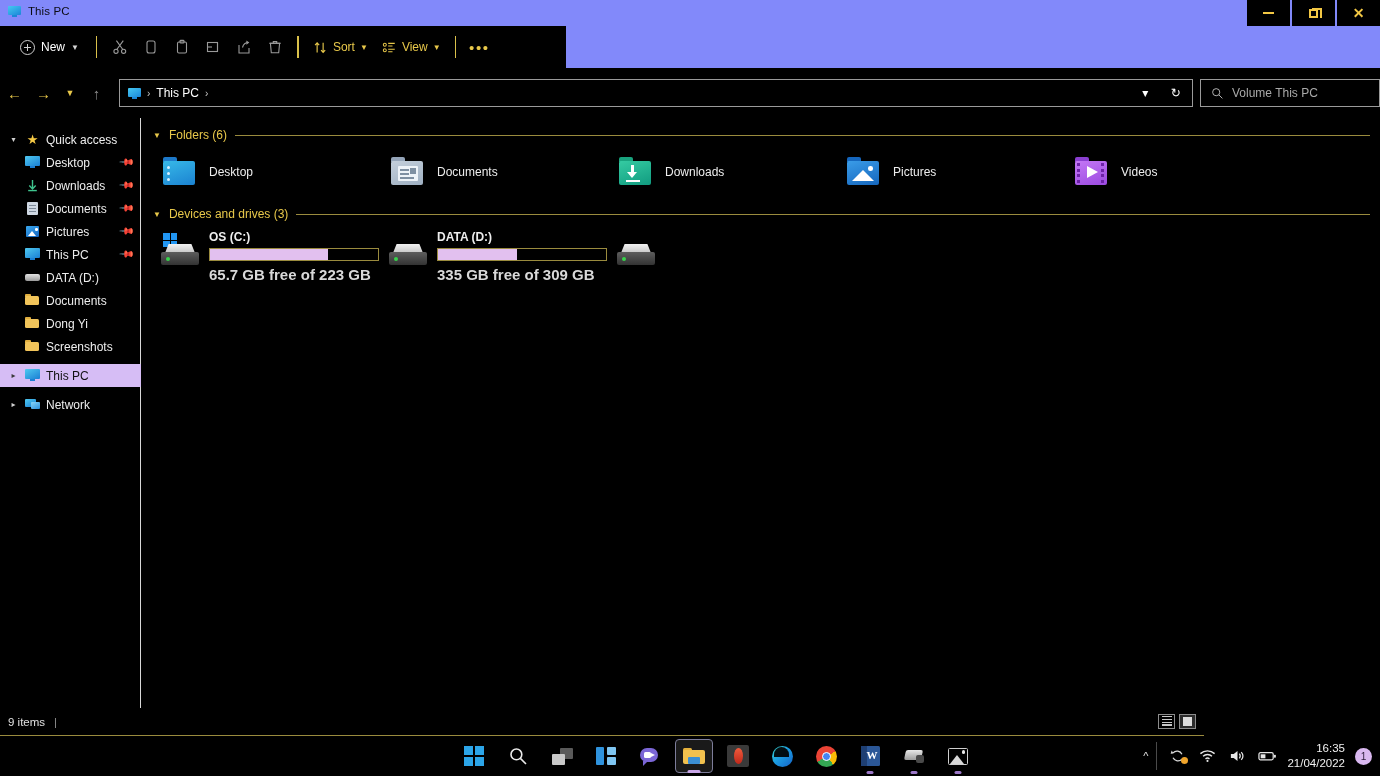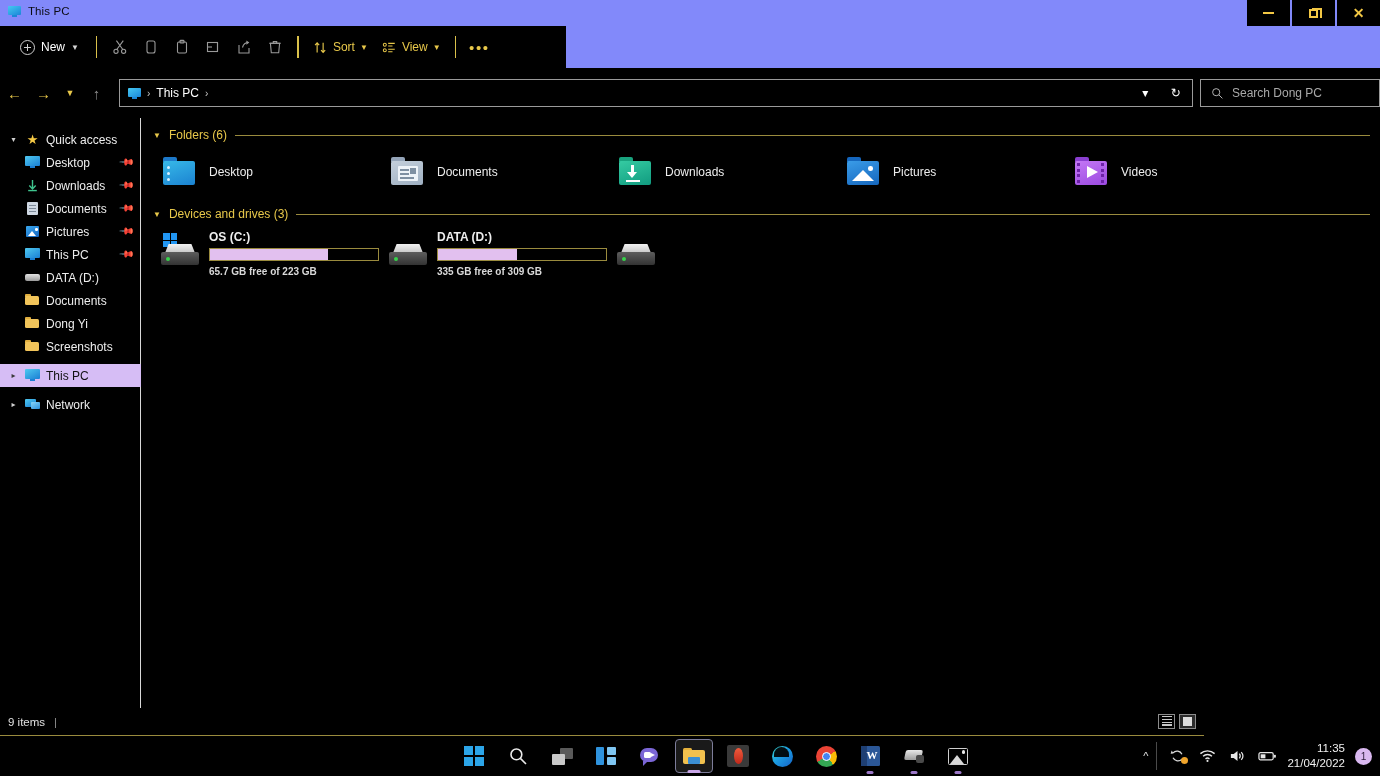--- a/index.html
+++ b/index.html
@@ -213,21 +213,21 @@
       background:linear-gradient(180deg,#5d5d5d,#333); }
   .drive-icon .led { position:absolute; left:5px; top:21px; width:4px; height:4px; border-radius:50%; background:#37d24b; }
   .drive-icon .win { position:absolute; left:2px; top:-3px; width:15px; height:15px; }
   .drive-icon .win i { position:absolute; width:6.5px; height:6.5px; background:#2196f3; }
   .drive-icon .win i:nth-child(1){ left:0; top:0; } .drive-icon .win i:nth-child(2){ left:7.5px; top:0; }
   .drive-icon .win i:nth-child(3){ left:0; top:7.5px; } .drive-icon .win i:nth-child(4){ left:7.5px; top:7.5px; }
   .drive-meta { padding-top:4px; }
   .drive-name { font-size:12px; color:#ededed; margin-bottom:4px; }
   .bar-outer { width:170px; height:13px; border:1px solid #9a8b3e; background:#000; }
   .bar-fill { height:100%; background:#e2c0ef; }
-  .drive-free { font-size:10px; color:#d9d9d9; margin-top:5px; }
+  .drive-free { font-size:15px; color:#d9d9d9; margin-top:5px; }
 
   
   .statusbar {
     position:absolute; left:0; top:708px; width:1204px; height:28px;
     background:#000; display:flex; align-items:center; padding:0 8px;
     border-bottom:1.5px solid #9a8b3e;
   }
   .status-left { display:flex; align-items:center; gap:9px; font-size:11.5px; color:#e0e0e0; }
   .status-sep { color:#8e8e8e; }
   .status-right { margin-left:auto; display:flex; gap:4px; }
@@ -376,21 +376,21 @@
     <div class="addr-right">
       <span>▾</span>
       <span>↻</span>
     </div>
 
     <div class="searchbox">
       <svg width="13" height="13" viewBox="0 0 16 16">
         <circle cx="6.4" cy="6.4" r="4.4" fill="none" stroke="#b5b5b5" stroke-width="1.2"></circle>
         <path d="M9.7 9.7 L14 14" stroke="#b5b5b5" stroke-width="1.2"></path>
       </svg>
-      <span class="ph">Search Dong PC</span>
+      <span class="ph">Volume This PC</span>
     </div>
   </div>
 
   <div class="split">
 
     <div class="sidebar">
 
       <div class="navitem">
         <span class="chev">▾</span>
         <span class="ico i-star">★</span>
@@ -776,20 +776,20 @@
         </svg>
       </div>
       <div class="tray-ic">
         <svg width="19" height="12" viewBox="0 0 20 12">
           <rect x="1" y="2.5" width="15" height="7.5" rx="1.6" fill="none" stroke="#e6e6e6" stroke-width="1.3"></rect>
           <rect x="2.8" y="4.2" width="5" height="4.2" fill="#e6e6e6"></rect>
           <rect x="16.8" y="4.6" width="2" height="3.2" rx="0.8" fill="#e6e6e6"></rect>
         </svg>
       </div>
       <div class="clock">
-        <div>11:35</div>
+        <div>16:35</div>
         <div>21/04/2022</div>
       </div>
       <div class="badge">1</div>
     </div>
   </div>
 
 </div>
 
 </body></html>

